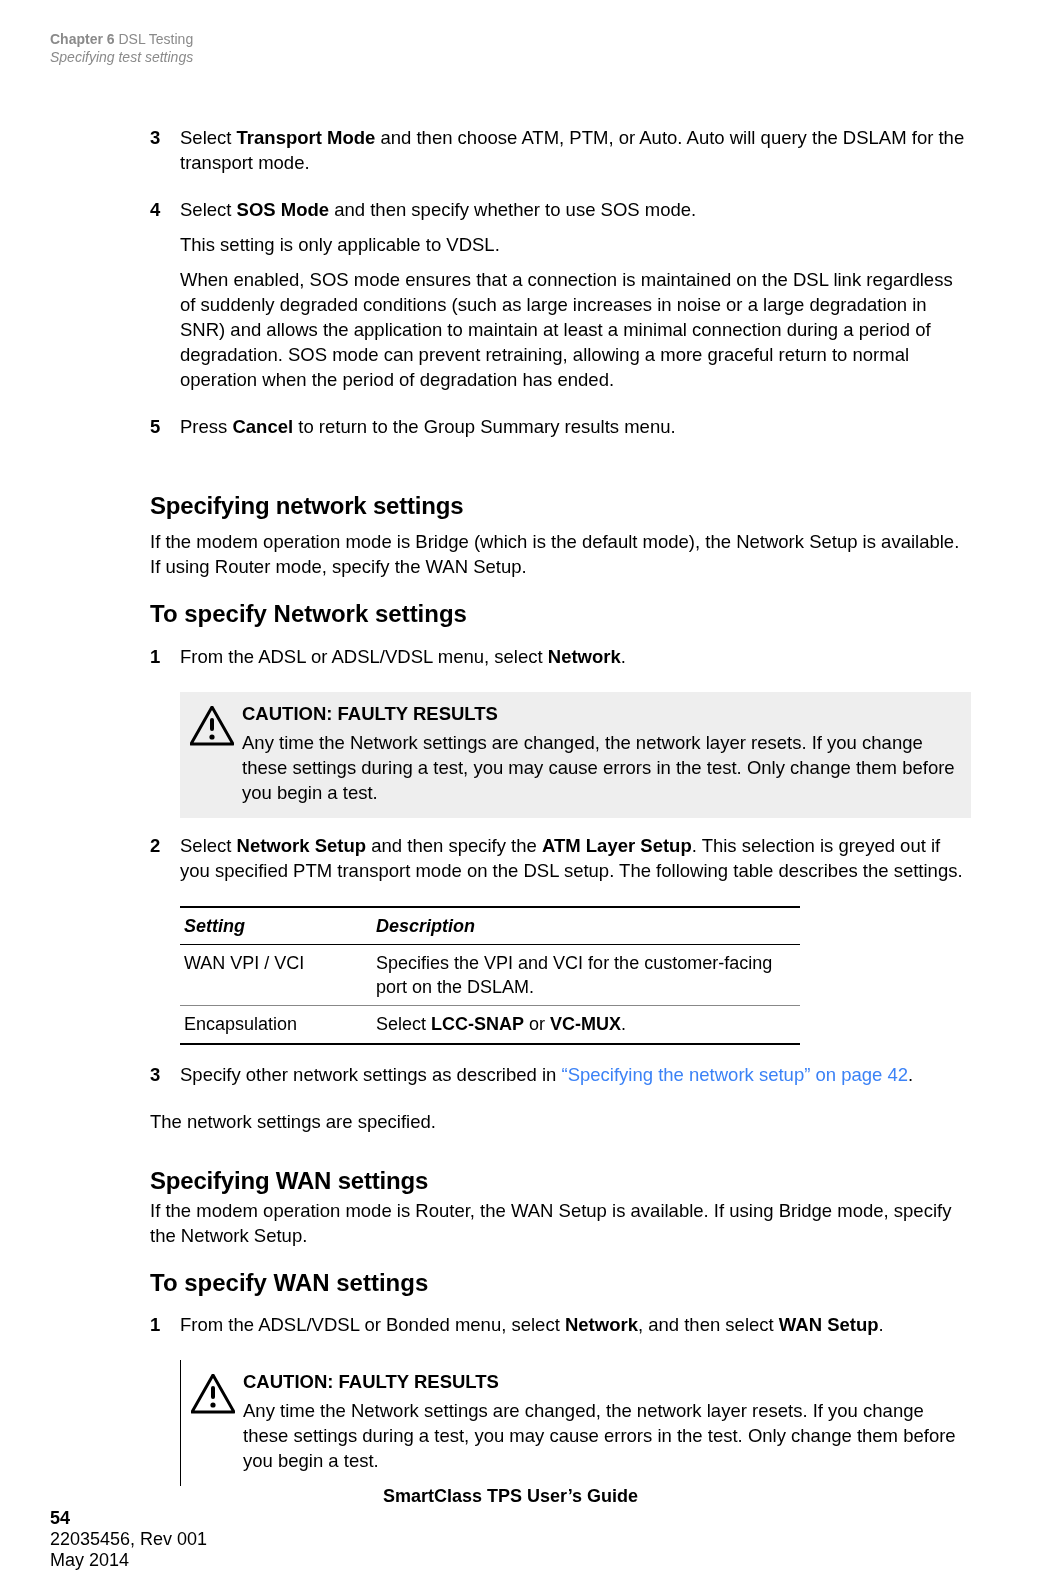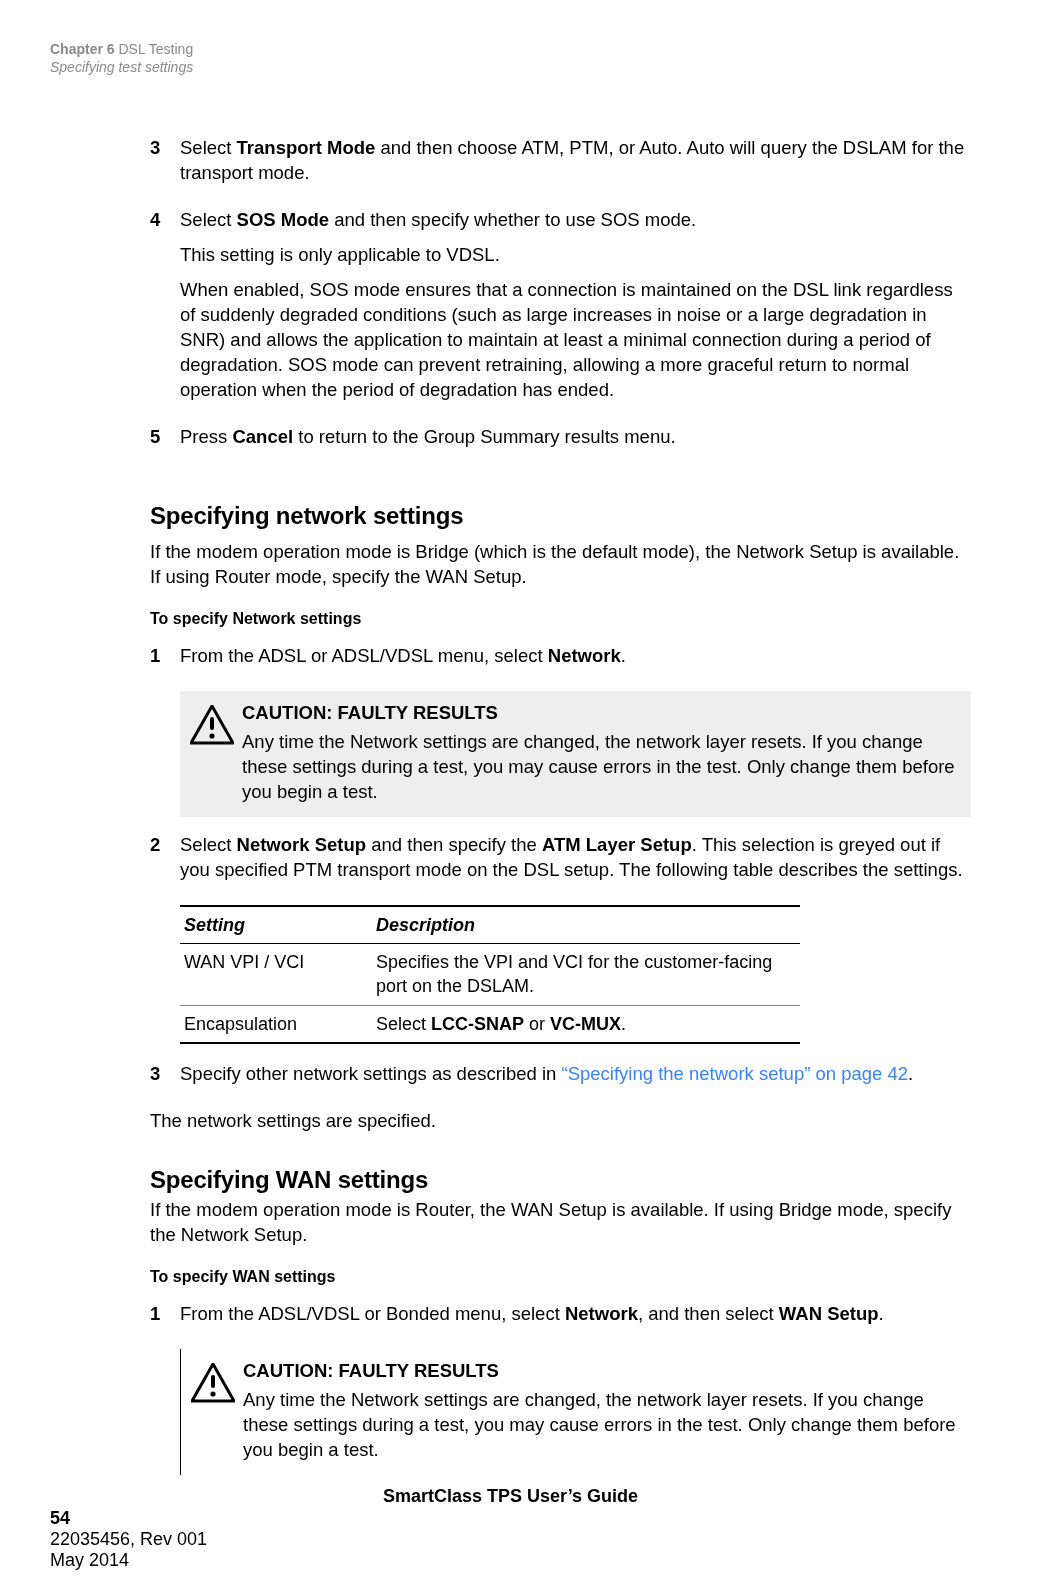--- a/index.html
+++ b/index.html
@@ -8,21 +8,21 @@
     padding: 0;
     font-family: Arial, Helvetica, sans-serif;
     background: #fff;
     color: #000;
   }
   .page {
     width: 1051px;
     height: 1590px;
     position: relative;
     box-sizing: border-box;
-    padding: 40px 80px 40px 50px;
+    padding: 30px 80px 40px 50px;
   }
   .header-chapter {
     font-size: 14px;
     color: #8a8a8a;
     line-height: 1.3;
   }
   .header-chapter b { color: #8a8a8a; font-weight: bold; }
   .header-chapter .sub { font-style: italic; }
   .content {
     margin-left: 100px;
@@ -46,21 +46,21 @@
     font-family: Verdana, Arial, sans-serif;
     font-weight: bold;
     font-size: 24px;
     margin: 40px 0 8px 0;
     letter-spacing: -0.2px;
   }
   .lead { margin: 0 0 18px 0; }
   .subhead {
     font-family: Verdana, Arial, sans-serif;
     font-weight: bold;
-    font-size: 16px;
+    font-size: 24px;
     margin: 0 0 14px 0;
   }
   .caution-box {
     display: flex;
     background: #eeeeee;
     padding: 10px 14px 12px 10px;
     margin: 8px 0 16px 30px;
     align-items: flex-start;
   }
   .caution-plain {

